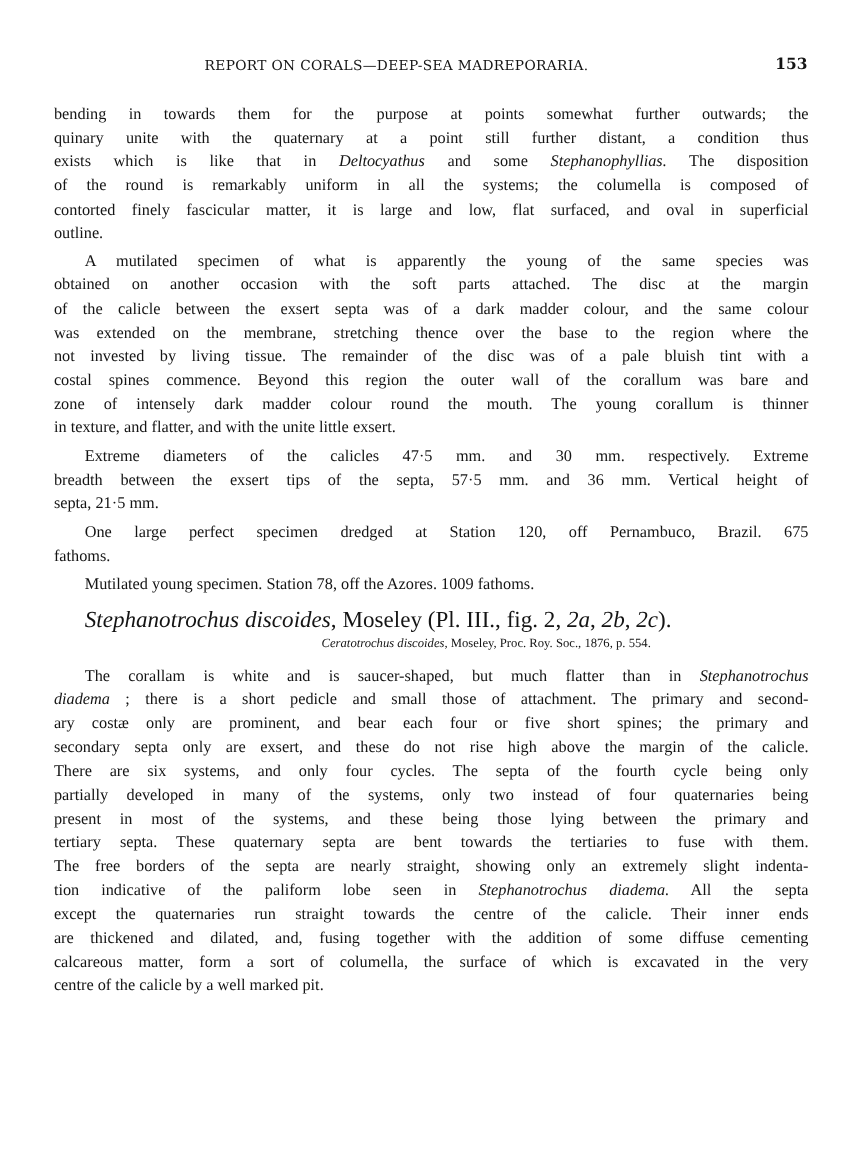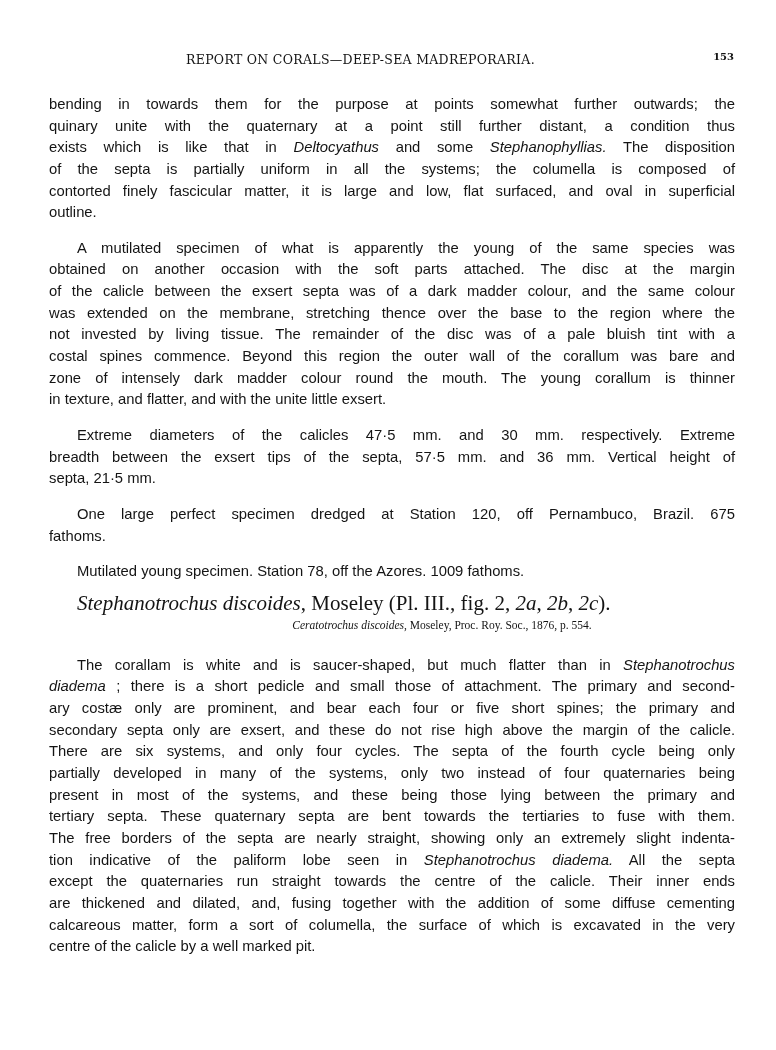--- a/index.html
+++ b/index.html
@@ -1,45 +1,45 @@
 <!DOCTYPE html>
 <html><head>
   <meta charset="utf-8">
   <style>
     html, body { margin: 0; padding: 0; background: #ffffff; }
     body { width: 776px; height: 1050px; position: relative; overflow: hidden; color: #141414; }
     .page { position: absolute; left: 0; top: 0; width: 652px; height: 1050px; font-family: "DejaVu Serif", "Liberation Serif", serif; }
     .header { position: absolute; top: 52px; left: 48px; width: 686px; height: 20px; }
     .running-title { position: absolute; left: 138px; top: 0; font-size: 12.5px; letter-spacing: 0.3px; white-space: nowrap; }
-    .page-number { position: absolute; right: 0; top: -1px; font-size: 10px; font-weight: bold; }
+    .page-number { position: absolute; right: 0; top: -1px; font-size: 14px; font-weight: bold; }
     .body { position: absolute; left: 49px; top: 94px; width: 686px; }
-    .line { position: relative; height: 21.65px; font-size: 14.8px; line-height: 21.65px; white-space: nowrap; text-align: justify; text-align-last: justify; font-family: Liberation Sans, sans-serif; }
+    .line { position: relative; height: 21.65px; font-size: 14.8px; line-height: 21.65px; white-space: nowrap; text-align: justify; text-align-last: justify; font-family: Liberation Serif, serif; }
     .line.last { text-align-last: left; }
-    .line.indent { padding-left: 28px; margin-top: 10px; }
+    .line.indent { padding-left: 28px; }
     .gap { height: 4px; }
     .i { font-style: italic; }
     .heading-line { font-size: 21px; height: 24px; line-height: 24px; padding-left: 28px; font-family: "Liberation Serif", "DejaVu Serif", serif; white-space: nowrap; }
     .synonym-line { font-size: 11.5px; height: 20px; line-height: 20px; padding-left: 100px; font-family: "Liberation Serif", "DejaVu Serif", serif; white-space: nowrap; text-align: center; }
   </style>
 </head>
 <body>
 
 <div class="page">
   <div class="header">
     <span class="running-title">REPORT ON CORALS—DEEP-SEA MADREPORARIA.</span>
     <span class="page-number">153</span>
   </div>
 
   <div class="body">
     <div id="block1">
         <div>
           <div class="line"><span>bending in towards them for the purpose at points somewhat further outwards; the</span></div>
           <div class="line"><span>quinary unite with the quaternary at a point still further distant, a condition thus</span></div>
           <div class="line"><span>exists which is like that in </span><span class="i">Deltocyathus</span><span> and some </span><span class="i">Stephanophyllias.</span><span> The disposition</span></div>
-          <div class="line"><span>of the septa is partially uniform in all the systems; the columella is composed of</span></div>
+          <div class="line"><span>of the round is remarkably uniform in all the systems; the columella is composed of</span></div>
           <div class="line"><span>contorted finely fascicular matter, it is large and low, flat surfaced, and oval in superficial</span></div>
           <div class="line last"><span>outline.</span></div>
         </div>
         <div class="gap"></div>
         <div>
           <div class="line indent"><span>A mutilated specimen of what is apparently the young of the same species was</span></div>
           <div class="line"><span>obtained on another occasion with the soft parts attached. The disc at the margin</span></div>
           <div class="line"><span>of the calicle between the exsert septa was of a dark madder colour, and the same colour</span></div>
           <div class="line"><span>was extended on the membrane, stretching thence over the base to the region where the</span></div>
           <div class="line"><span>not invested by living tissue. The remainder of the disc was of a pale bluish tint with a</span></div>

